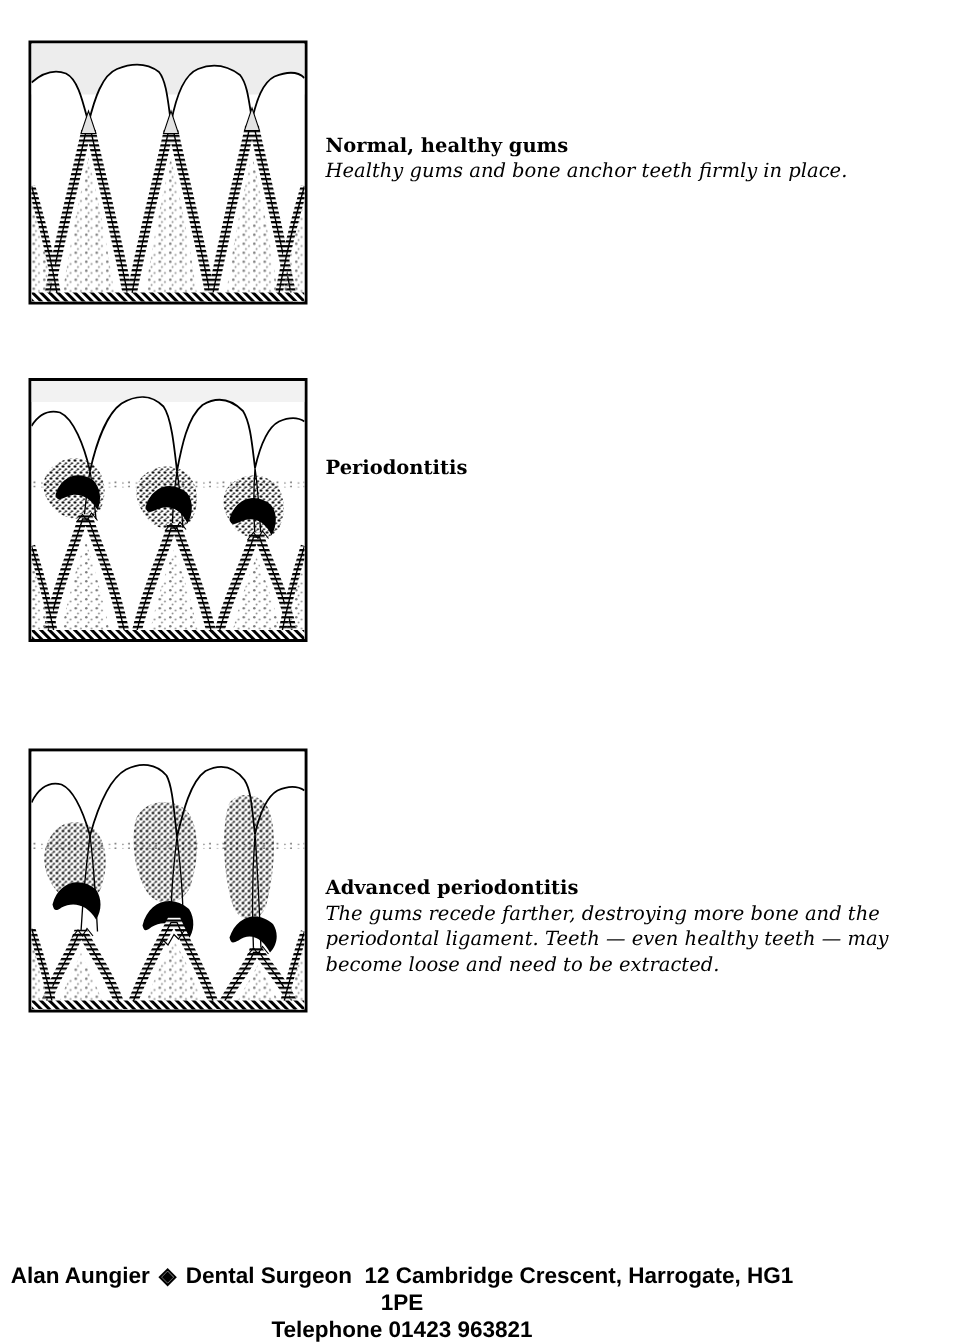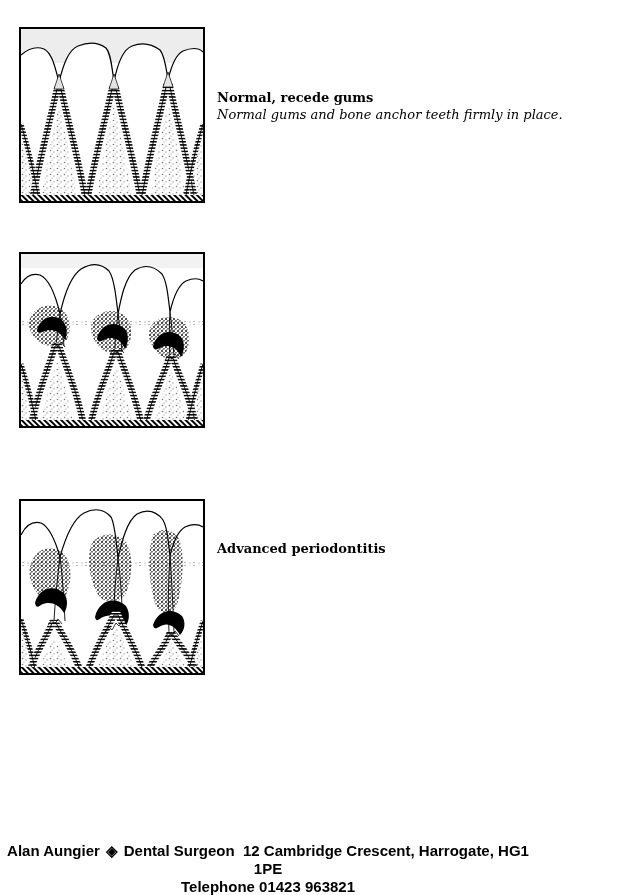--- a/index.html
+++ b/index.html
@@ -14,21 +14,21 @@
   .figure svg{display:block;}
   .fig1{top:27px;}
   .fig2{top:252px;}
   .fig3{top:499px;}
   .textblock{
     position:absolute;left:217px;width:396px;
     font-size:13px;line-height:17px;
   }
   .tb1{top:89px;}
   .tb2{top:304px;}
-  .tb3{top:540px;}
+  .tb3{top:584px;}
   .heading{font-weight:bold;font-style:normal;}
   .body-italic{font-style:italic;}
   .footer{
     position:absolute;top:842px;left:0;width:536px;text-align:center;
     font-family:"Liberation Sans", sans-serif;font-weight:bold;
     font-size:15px;line-height:18px;
   }
   .footer .l1 span{white-space:pre-wrap;}
   .diamond{display:inline-block;padding:0 2px;font-weight:bold;}
 </style>
@@ -220,29 +220,31 @@
       <path d="M0,118 C6,136 11,154 15,172" fill="none" stroke="url(#f3r)" stroke-width="5"></path>
       <path d="M0,118 C6,136 11,154 15,172" fill="none" stroke="#000" stroke-width="0.9"></path>
       <path d="M182,172 L182,120 C176,138 171,156 167,172 Z" fill="url(#f3d)"></path>
       <path d="M182,120 C176,138 171,156 167,172" fill="none" stroke="url(#f3r)" stroke-width="5"></path>
       <path d="M182,120 C176,138 171,156 167,172" fill="none" stroke="#000" stroke-width="0.9"></path>
       <rect y="166" width="182" height="6" fill="url(#f3h)"></rect>
     </svg>
   </div>
 
   <div class="textblock tb1">
-    <div class="heading">Normal, recede gums</div>
-    <div class="body-italic">Normal gums and bone anchor teeth firmly in place.</div>
+    <div class="heading">Normal, healthy gums</div>
+    <div class="body-italic">Healthy gums and bone anchor teeth firmly in place.</div>
   </div>
 
   <div class="textblock tb2">
+    <div class="heading">Periodontitis</div>
   </div>
 
   <div class="textblock tb3">
     <div class="heading">Advanced periodontitis</div>
+    <div class="body-italic">The gums recede farther, destroying more bone and the periodontal ligament. Teeth — even healthy teeth — may become loose and need to be extracted.</div>
   </div>
 
   <div class="footer">
     <div class="l1">
       <span>Alan Aungier</span>
       <span class="diamond">◈</span>
       <span>Dental Surgeon  12 Cambridge Crescent, Harrogate, HG1 1PE</span>
     </div>
     <div class="l2">Telephone 01423 963821</div>
   </div>

